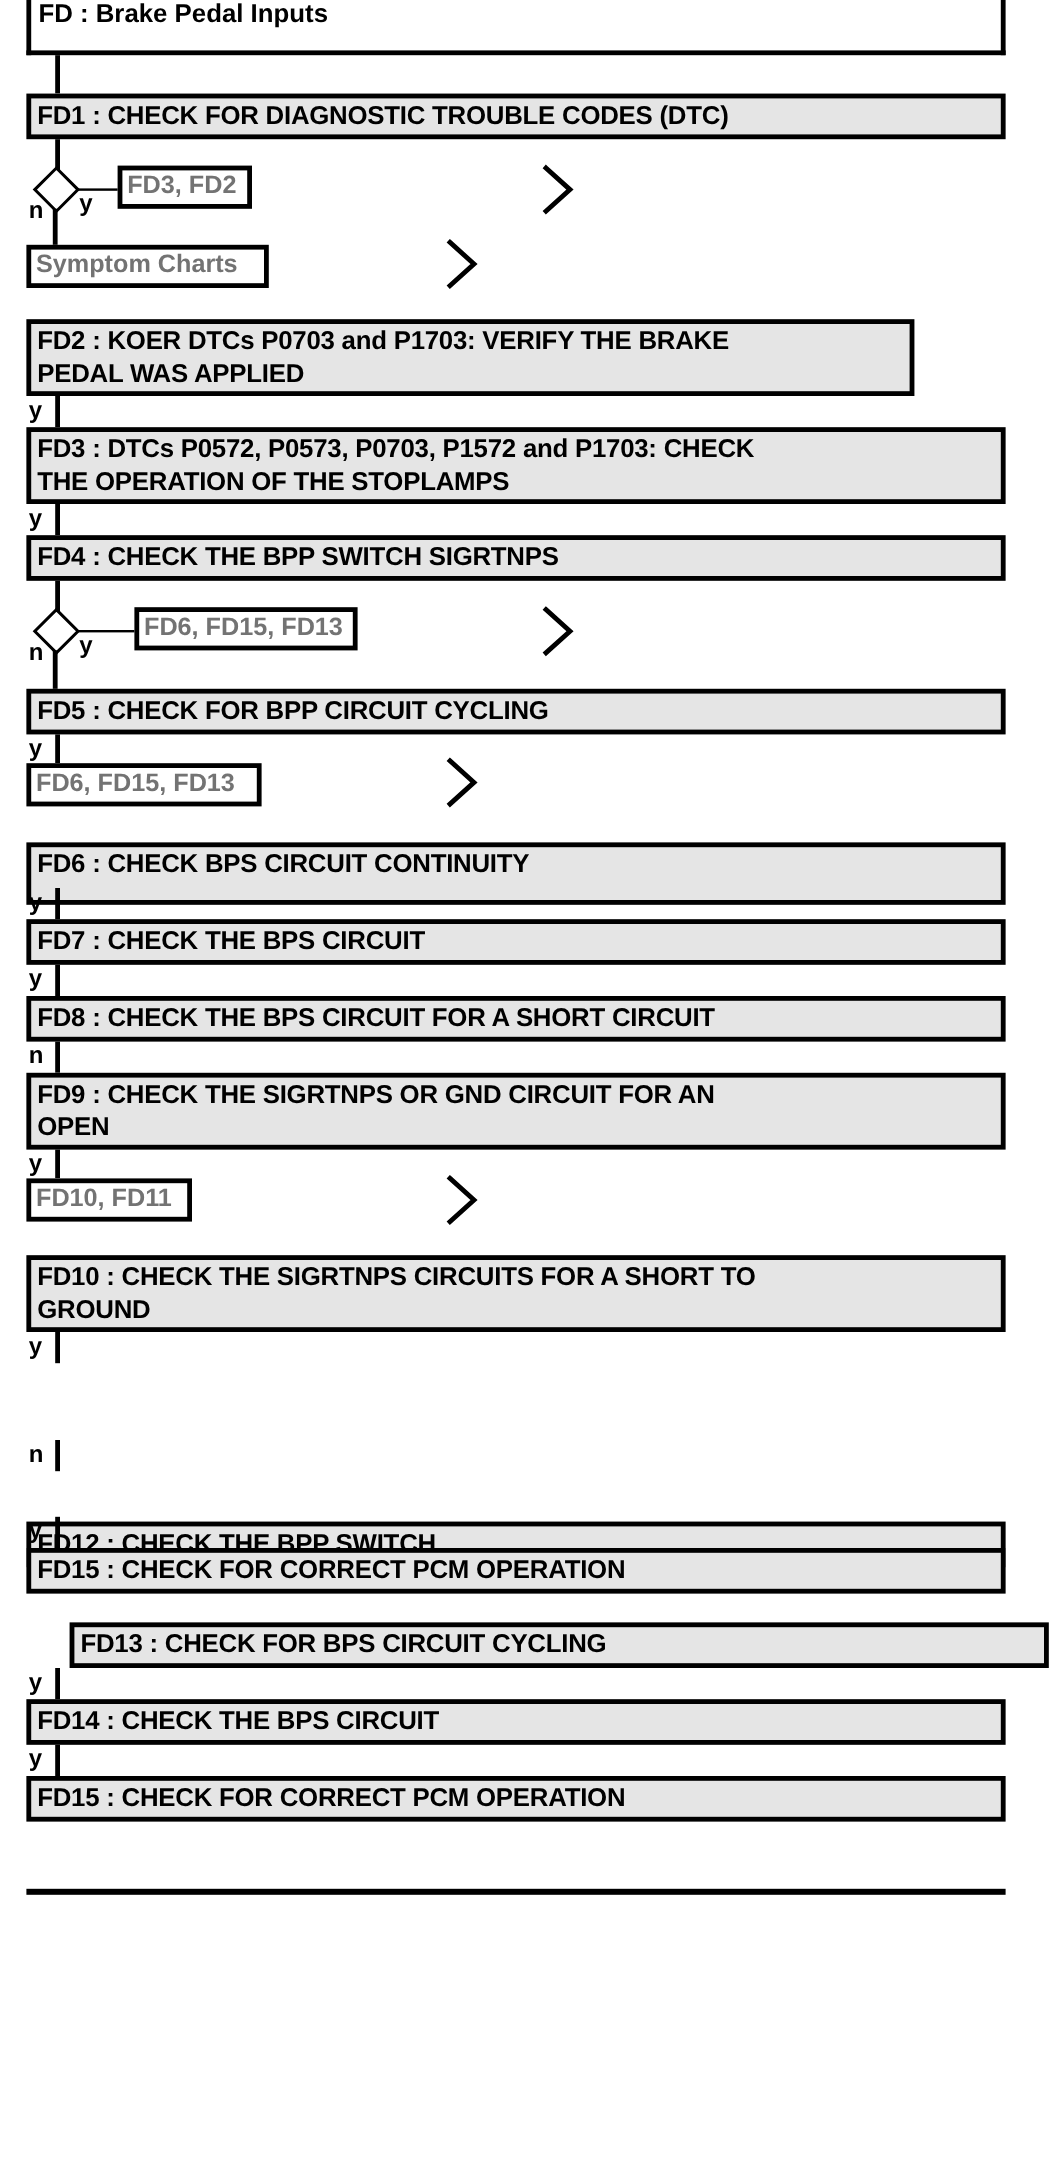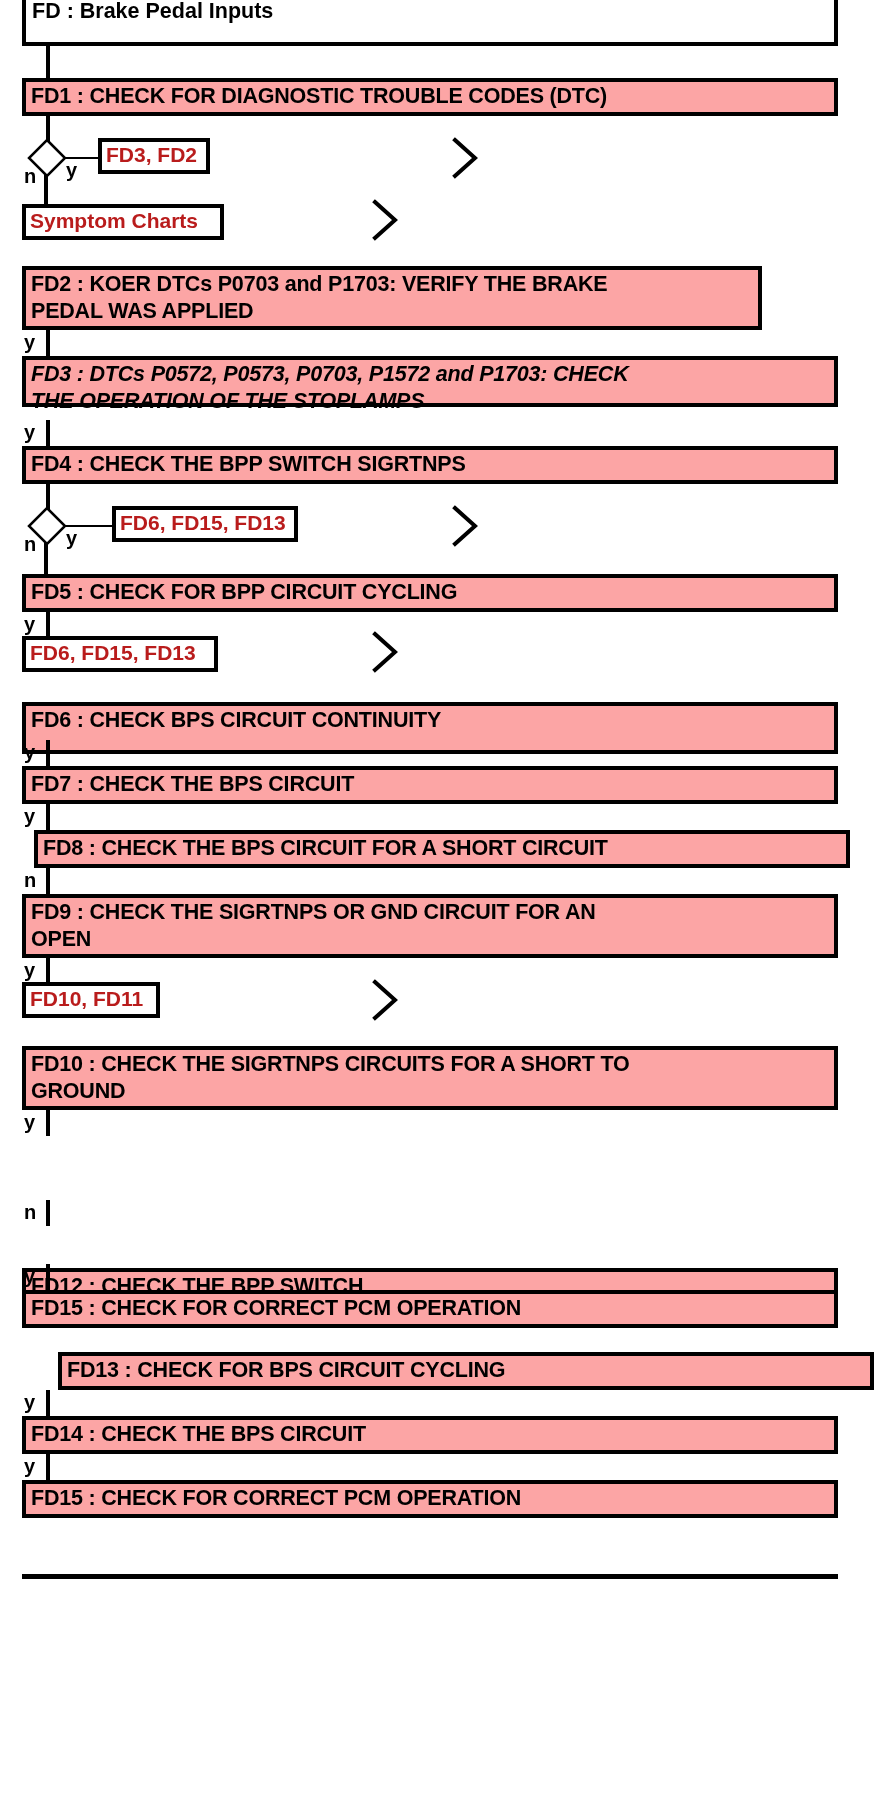--- a/index.html
+++ b/index.html
@@ -16,21 +16,21 @@
     height: 1808px;
     background: #ffffff;
     overflow: hidden;
   }
 
   
   .step-box {
     position: absolute;
     box-sizing: border-box;
     border: 4px solid #000000;
-    background: #fca5a5;
+    background: #e5e5e5;
   }
   .step-label {
     position: absolute;
     left: 5px;
     right: 4px;
     top: 1px;
     font-size: 21.5px;
     font-weight: bold;
     line-height: 27px;
     letter-spacing: -0.2px;
@@ -66,21 +66,21 @@
     border: 4px solid #000000;
     background: #ffffff;
   }
   .ref-label {
     position: absolute;
     left: 4px;
     top: 0px;
     font-size: 21px;
     font-weight: bold;
     line-height: 26px;
-    color: #b91c1c;
+    color: #737373;
     white-space: nowrap;
   }
 
   
   .vline {
     position: absolute;
     width: 4px;
     background: #000000;
   }
   .hline {
@@ -164,21 +164,21 @@
     </svg>
   </div>
 
   <div class="step-box" style="left:22px; top:266px; width:740px; height:64px;">
     <span class="step-label">FD2 : KOER DTCs P0703 and P1703: VERIFY THE BRAKE
 PEDAL WAS APPLIED</span>
   </div>
   <div class="vline" style="left:46px; top:330px; height:26px;"></div>
   <div class="branch-label" style="left:24px; top:332px;">y</div>
 
-  <div class="step-box" style="left:22px; top:356px; width:816px; height:51px;font-style:italic;">
+  <div class="step-box" style="left:22px; top:356px; width:816px; height:64px;">
     <span class="step-label">FD3 : DTCs P0572, P0573, P0703, P1572 and P1703: CHECK
 THE OPERATION OF THE STOPLAMPS</span>
   </div>
   <div class="vline" style="left:46px; top:420px; height:26px;"></div>
   <div class="branch-label" style="left:24px; top:422px;">y</div>
 
   <div class="step-box" style="left:22px; top:446px; width:816px; height:38px;">
     <span class="step-label">FD4 : CHECK THE BPP SWITCH SIGRTNPS</span>
   </div>
 
@@ -227,21 +227,21 @@
   </div>
   <div class="vline" style="left:46px; top:740px; height:26px;"></div>
   <div class="branch-label" style="left:24px; top:742px;">y</div>
 
   <div class="step-box" style="left:22px; top:766px; width:816px; height:38px;">
     <span class="step-label">FD7 : CHECK THE BPS CIRCUIT</span>
   </div>
   <div class="vline" style="left:46px; top:804px; height:26px;"></div>
   <div class="branch-label" style="left:24px; top:806px;">y</div>
 
-  <div class="step-box" style="left:22px; top:830px; width:816px; height:38px;margin-left:12px;">
+  <div class="step-box" style="left:22px; top:830px; width:816px; height:38px;">
     <span class="step-label">FD8 : CHECK THE BPS CIRCUIT FOR A SHORT CIRCUIT</span>
   </div>
   <div class="vline" style="left:46px; top:868px; height:26px;"></div>
   <div class="branch-label" style="left:24px; top:870px;">n</div>
 
   <div class="step-box" style="left:22px; top:894px; width:816px; height:64px;">
     <span class="step-label">FD9 : CHECK THE SIGRTNPS OR GND CIRCUIT FOR AN
 OPEN</span>
   </div>
   <div class="vline" style="left:46px; top:958px; height:24px;"></div>

